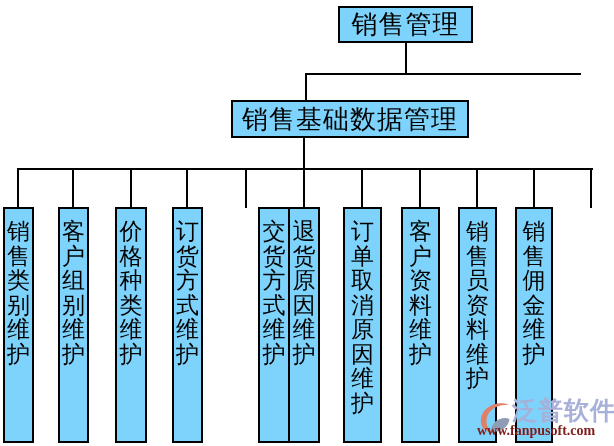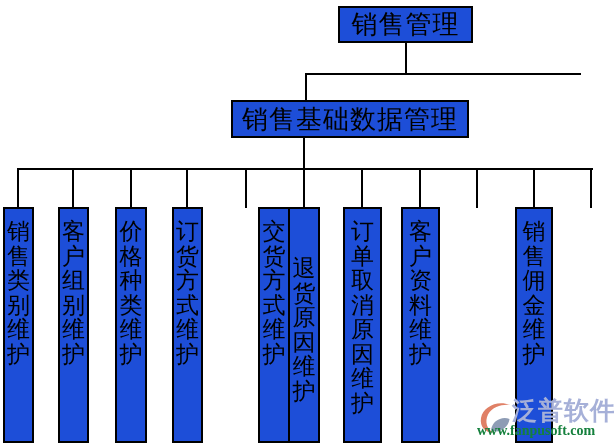--- a/index.html
+++ b/index.html
@@ -14,21 +14,21 @@
     background: #ffffff;
     overflow: hidden;
   }
   
   .hline, .vline { position: absolute; background: #000000; }
   .hline { height: 2px; }
   .vline { width: 2px; }
   
   .node {
     position: absolute;
-    background: #1d4ed8;
+    background: #7dd3fc;
     border: 2px solid #000000;
     color: #000000;
     display: flex;
     align-items: center;
     justify-content: center;
   }
   .hnode {
     font-size: 26px;
     letter-spacing: 1px;
     white-space: nowrap;
@@ -64,21 +64,21 @@
     font-size: 25px; line-height: 26px;
     letter-spacing: 1px;
     color: #a6b0d8;
     font-weight: bold;
     white-space: nowrap;
   }
   .wm-url {
     position: absolute; left: 1px; top: 27px;
     font-size: 14px;
     font-weight: bold;
-    color: #15803d;
+    color: #7f1d1d;
     white-space: nowrap;
   }
 </style>
 </head>
 <body>
 
 <div id="canvas">
 
   <div class="node hnode" style="left:338px; top:6px; width:135px; height:37px;">
     <span>销售管理</span>
@@ -115,28 +115,31 @@
     </div>
   <div class="node leaf" style="left:172px; width:31px;">
     <span class="vtext">订货方式维护</span>
     </div>
   <div class="node leaf" style="left:115px; width:32px;">
     <span class="vtext">价格种类维护</span>
     </div>
   <div class="node leaf" style="left:230px; width:32px;margin-left:28px;">
     <span class="vtext">交货方式维护</span>
     </div>
-  <div class="node leaf" style="left:288px; width:32px;align-items:center;">
+  <div class="node leaf" style="left:288px; width:32px;">
     <span class="vtext">退货原因维护</span>
     </div>
   <div class="node leaf" style="left:343px; width:39px;">
     <span class="vtext">订单取消原因维护</span>
     </div>
   <div class="node leaf" style="left:401px; width:39px;">
     <span class="vtext">客户资料维护</span>
+    </div>
+  <div class="node leaf" style="left:458px; width:39px;">
+    <span class="vtext">销售员资料维护</span>
     </div>
   <div class="node leaf" style="left:515px; width:38px;">
     <span class="vtext">销售佣金维护</span>
     </div>
 
   <div class="watermark">
     <svg class="wm-logo" viewBox="0 0 34 34">
       <path d="M32,5 C19,0 5,7 3,18 C1.5,27 8,33 15,32.5 C9,29 6.5,22 10,14.5 C14.5,6.5 25,4 32,5 Z" fill="#e08066"></path>
       <path d="M13,30 C14,21 24,15.5 31.5,19 C30.5,28 20,34.5 13,30 Z" fill="#8e9cb5"></path>
     </svg>

